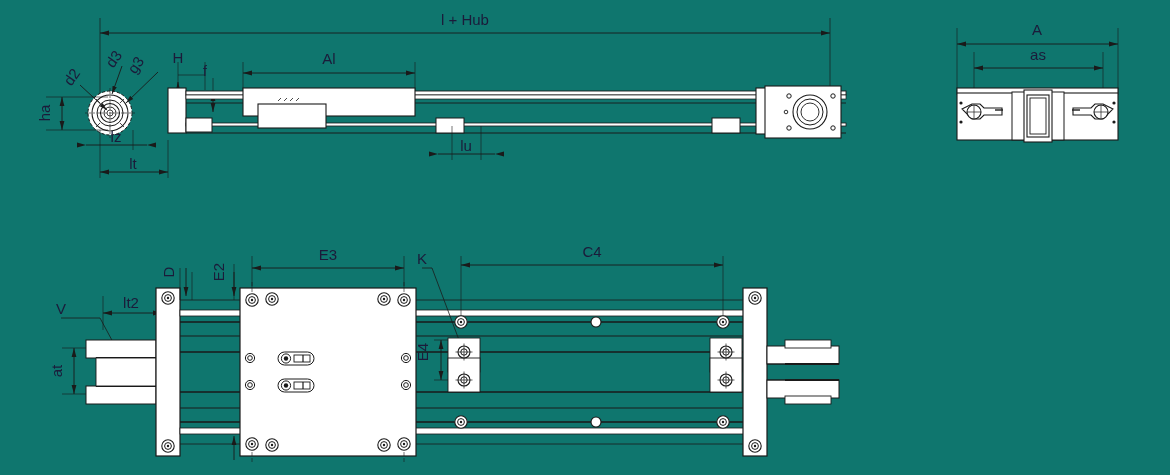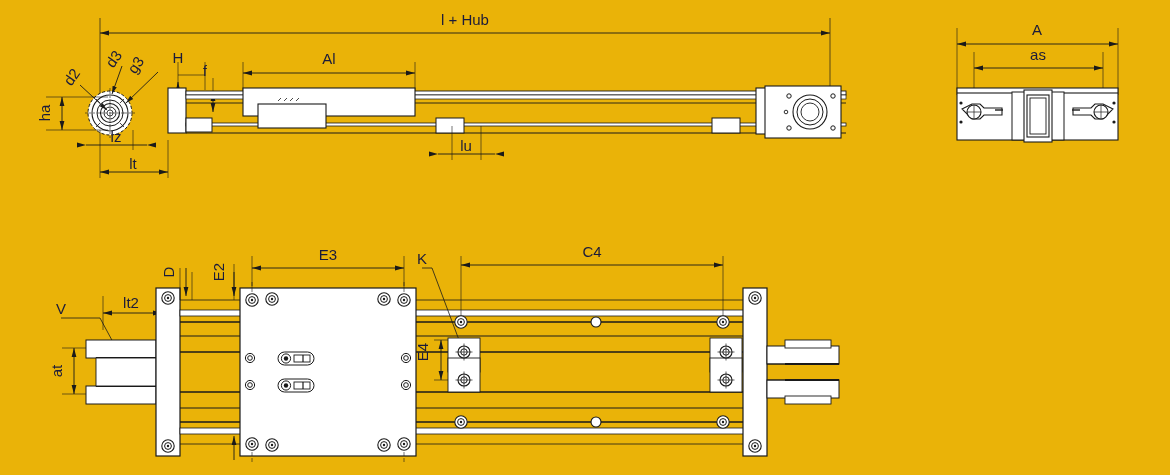--- a/index.html
+++ b/index.html
@@ -1,17 +1,17 @@
 <!DOCTYPE html>
 <html><head>
 <meta charset="utf-8">
 <style>
   html,body{margin:0;padding:0;background:#ffffff;}
   body{width:1170px;height:475px;font-family:"Liberation Sans",sans-serif;}
-  #sheet{position:relative;width:1170px;height:475px;overflow:hidden;background:#eab308;}
+  #sheet{position:relative;width:1170px;height:475px;overflow:hidden;background:#0f766e;}
   svg{display:block;}
   .lbl{font-family:"Liberation Sans",sans-serif;font-size:15px;fill:#1b1b3a;}
   .lbl-s{font-family:"Liberation Sans",sans-serif;font-size:14px;fill:#1b1b3a;}
 </style>
 </head>
 <body>
 
 <div id="sheet">
 <svg width="1170" height="475" viewBox="0 0 1170 475">
   <defs>

